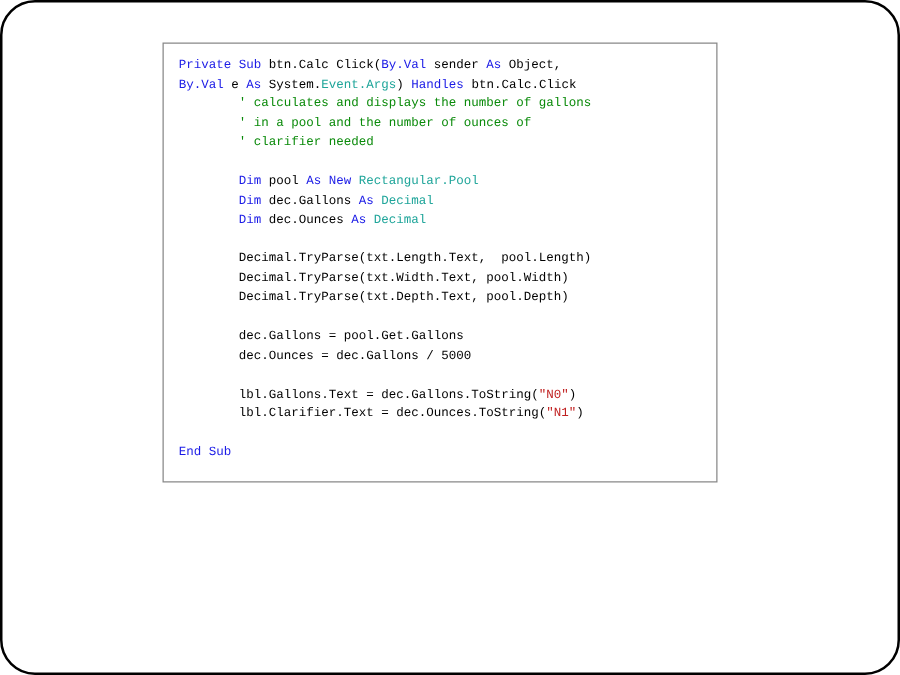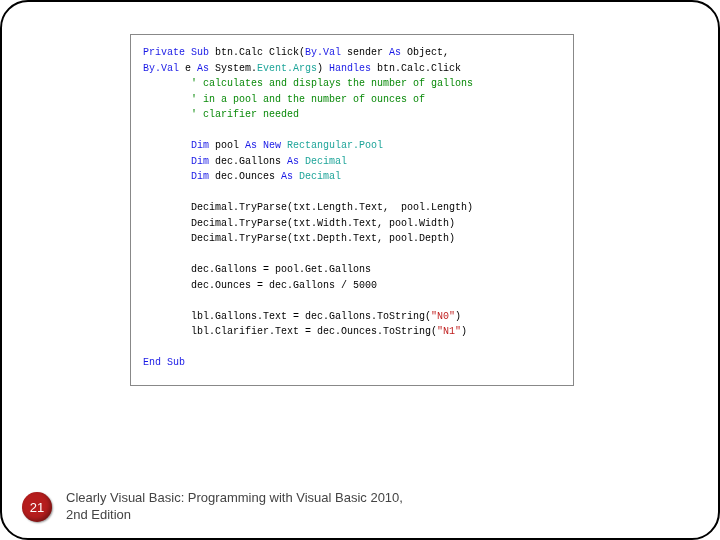--- a/index.html
+++ b/index.html
@@ -90,18 +90,14 @@
 
 <span>        dec.Gallons = pool.Get.Gallons</span>
 <span>        dec.Ounces = dec.Gallons / 5000</span>
 
 <span>        lbl.Gallons.Text = dec.Gallons.ToString(</span><span class="str">"N0"</span><span>)</span>
 <span>        lbl.Clarifier.Text = dec.Ounces.ToString(</span><span class="str">"N1"</span><span>)</span>
 
 <span class="kw">End Sub</span></div>
 
 
-  <div class="footer">
-    <div class="pagenum">21</div>
-    <div class="book">Clearly Visual Basic: Programming with Visual Basic 2010, 2nd Edition</div>
-  </div>
 
 </div>
 
 </body></html>

